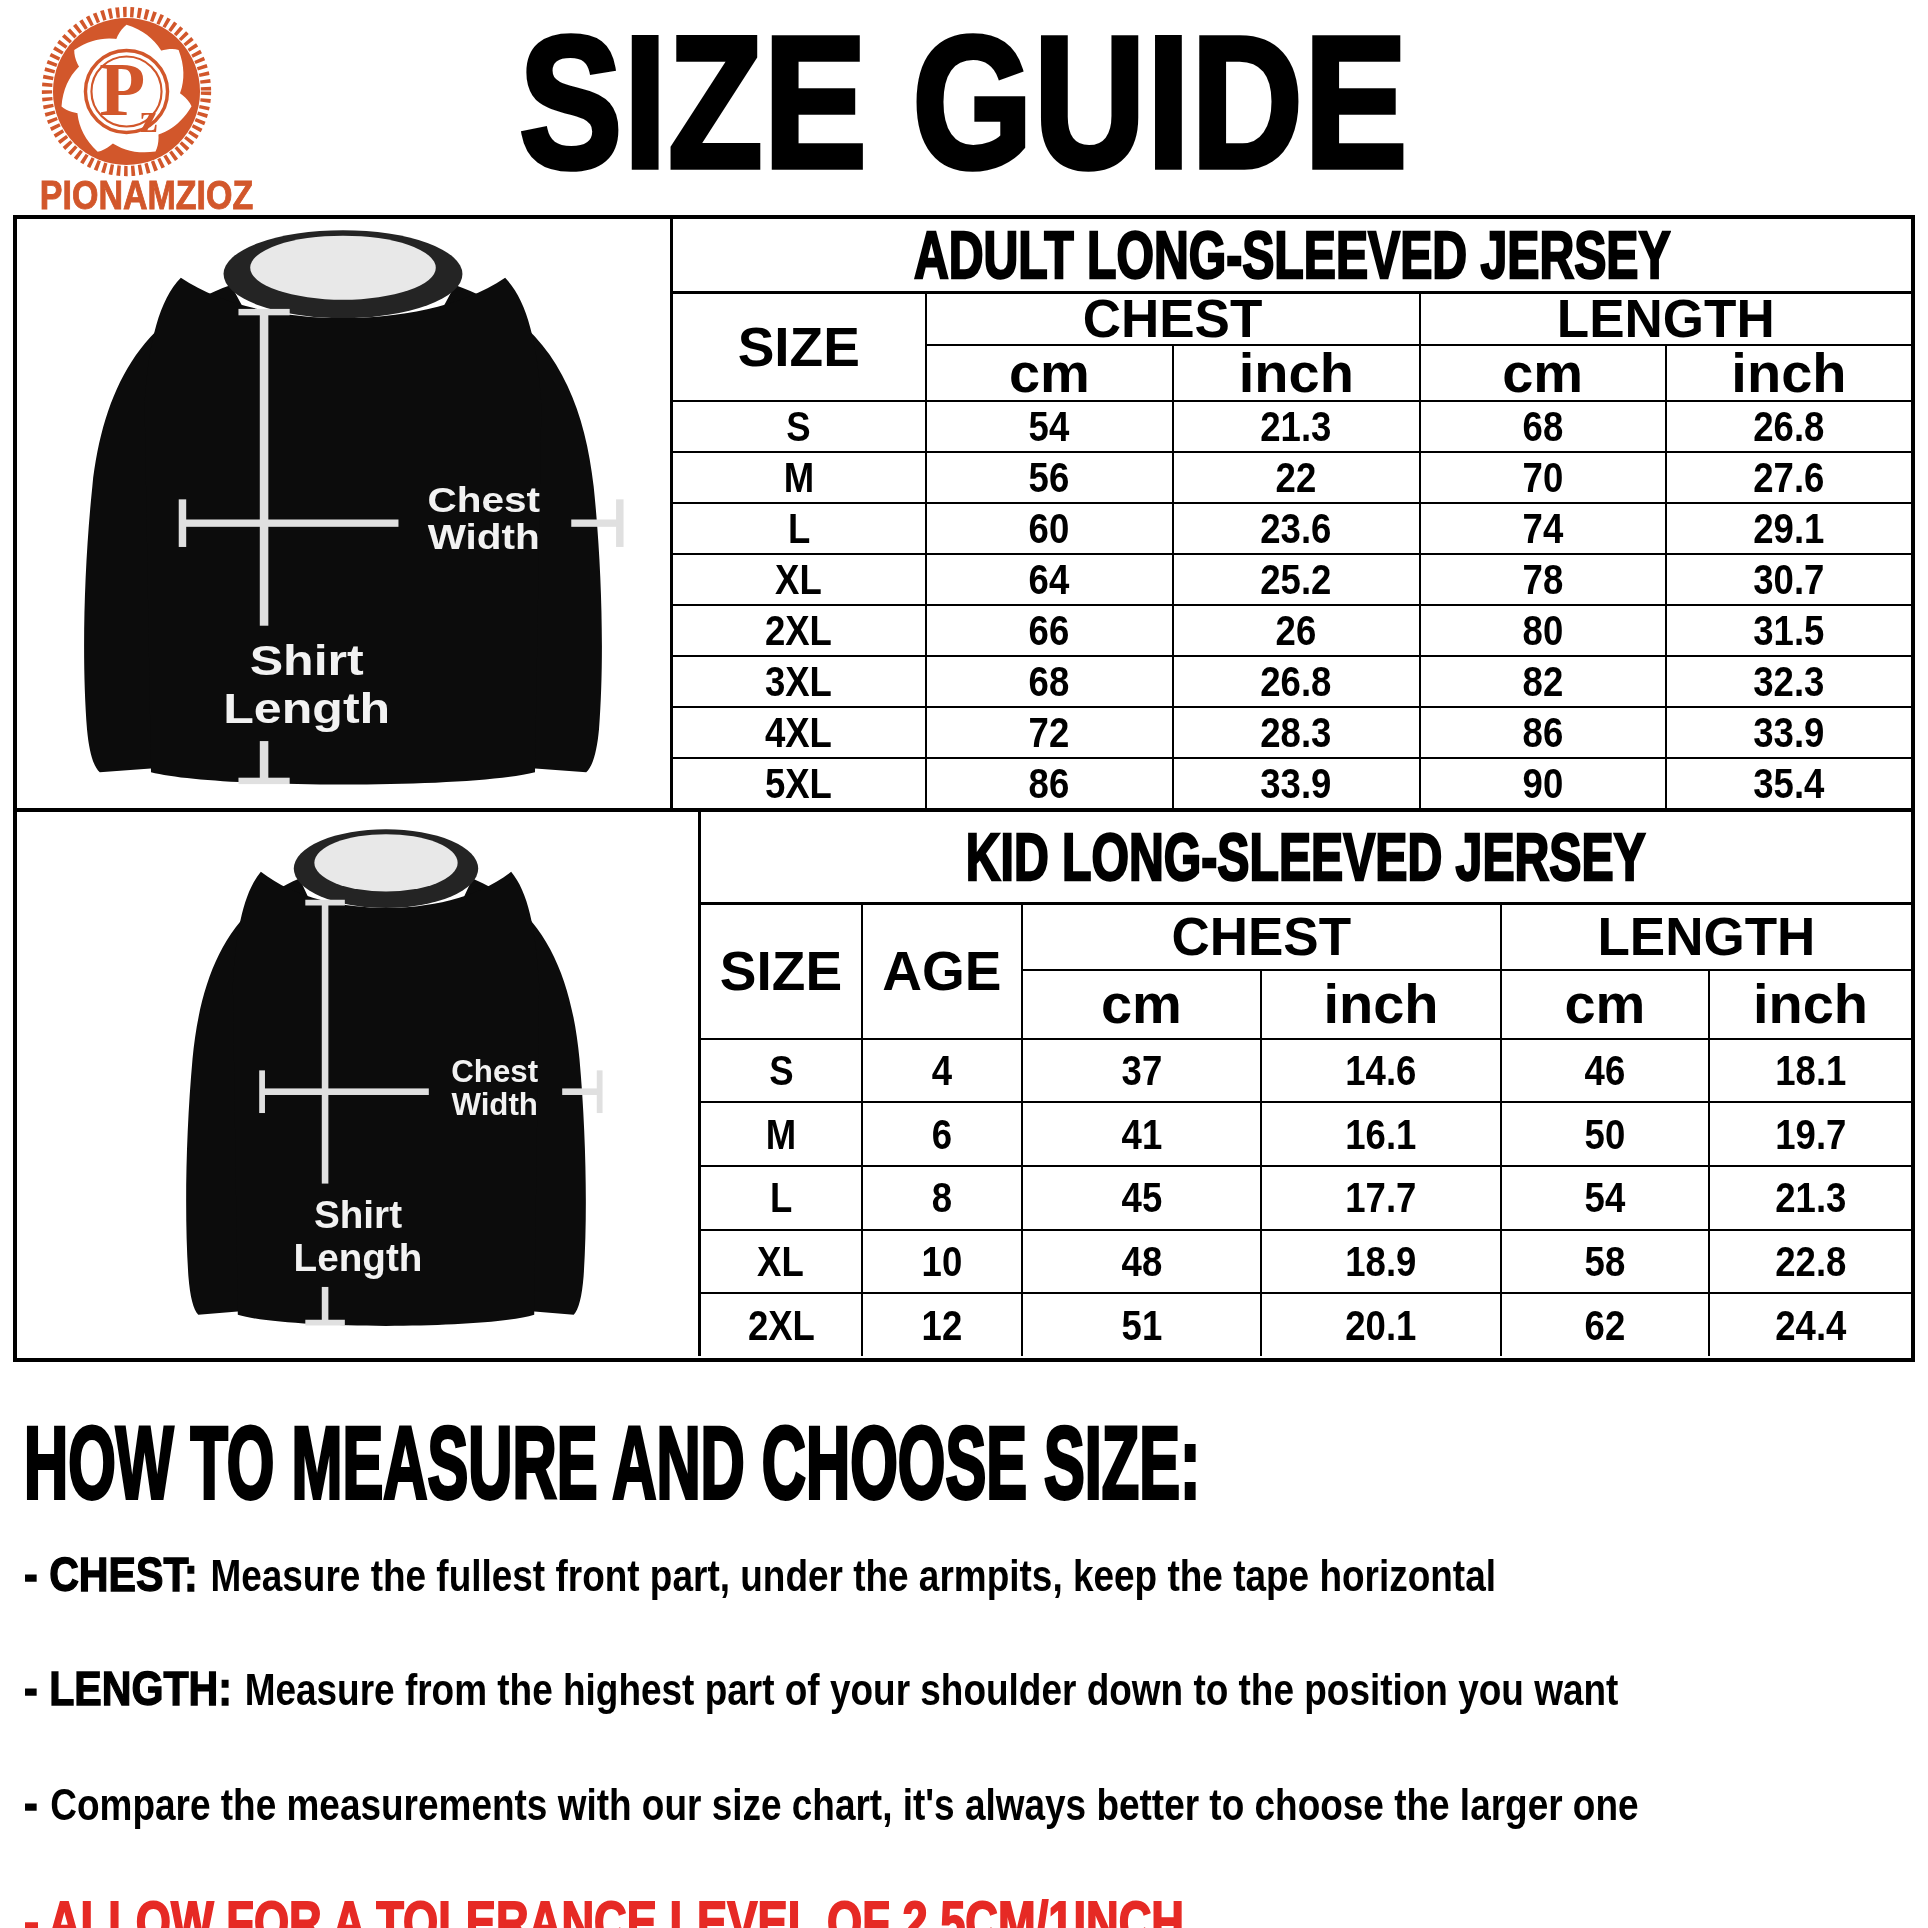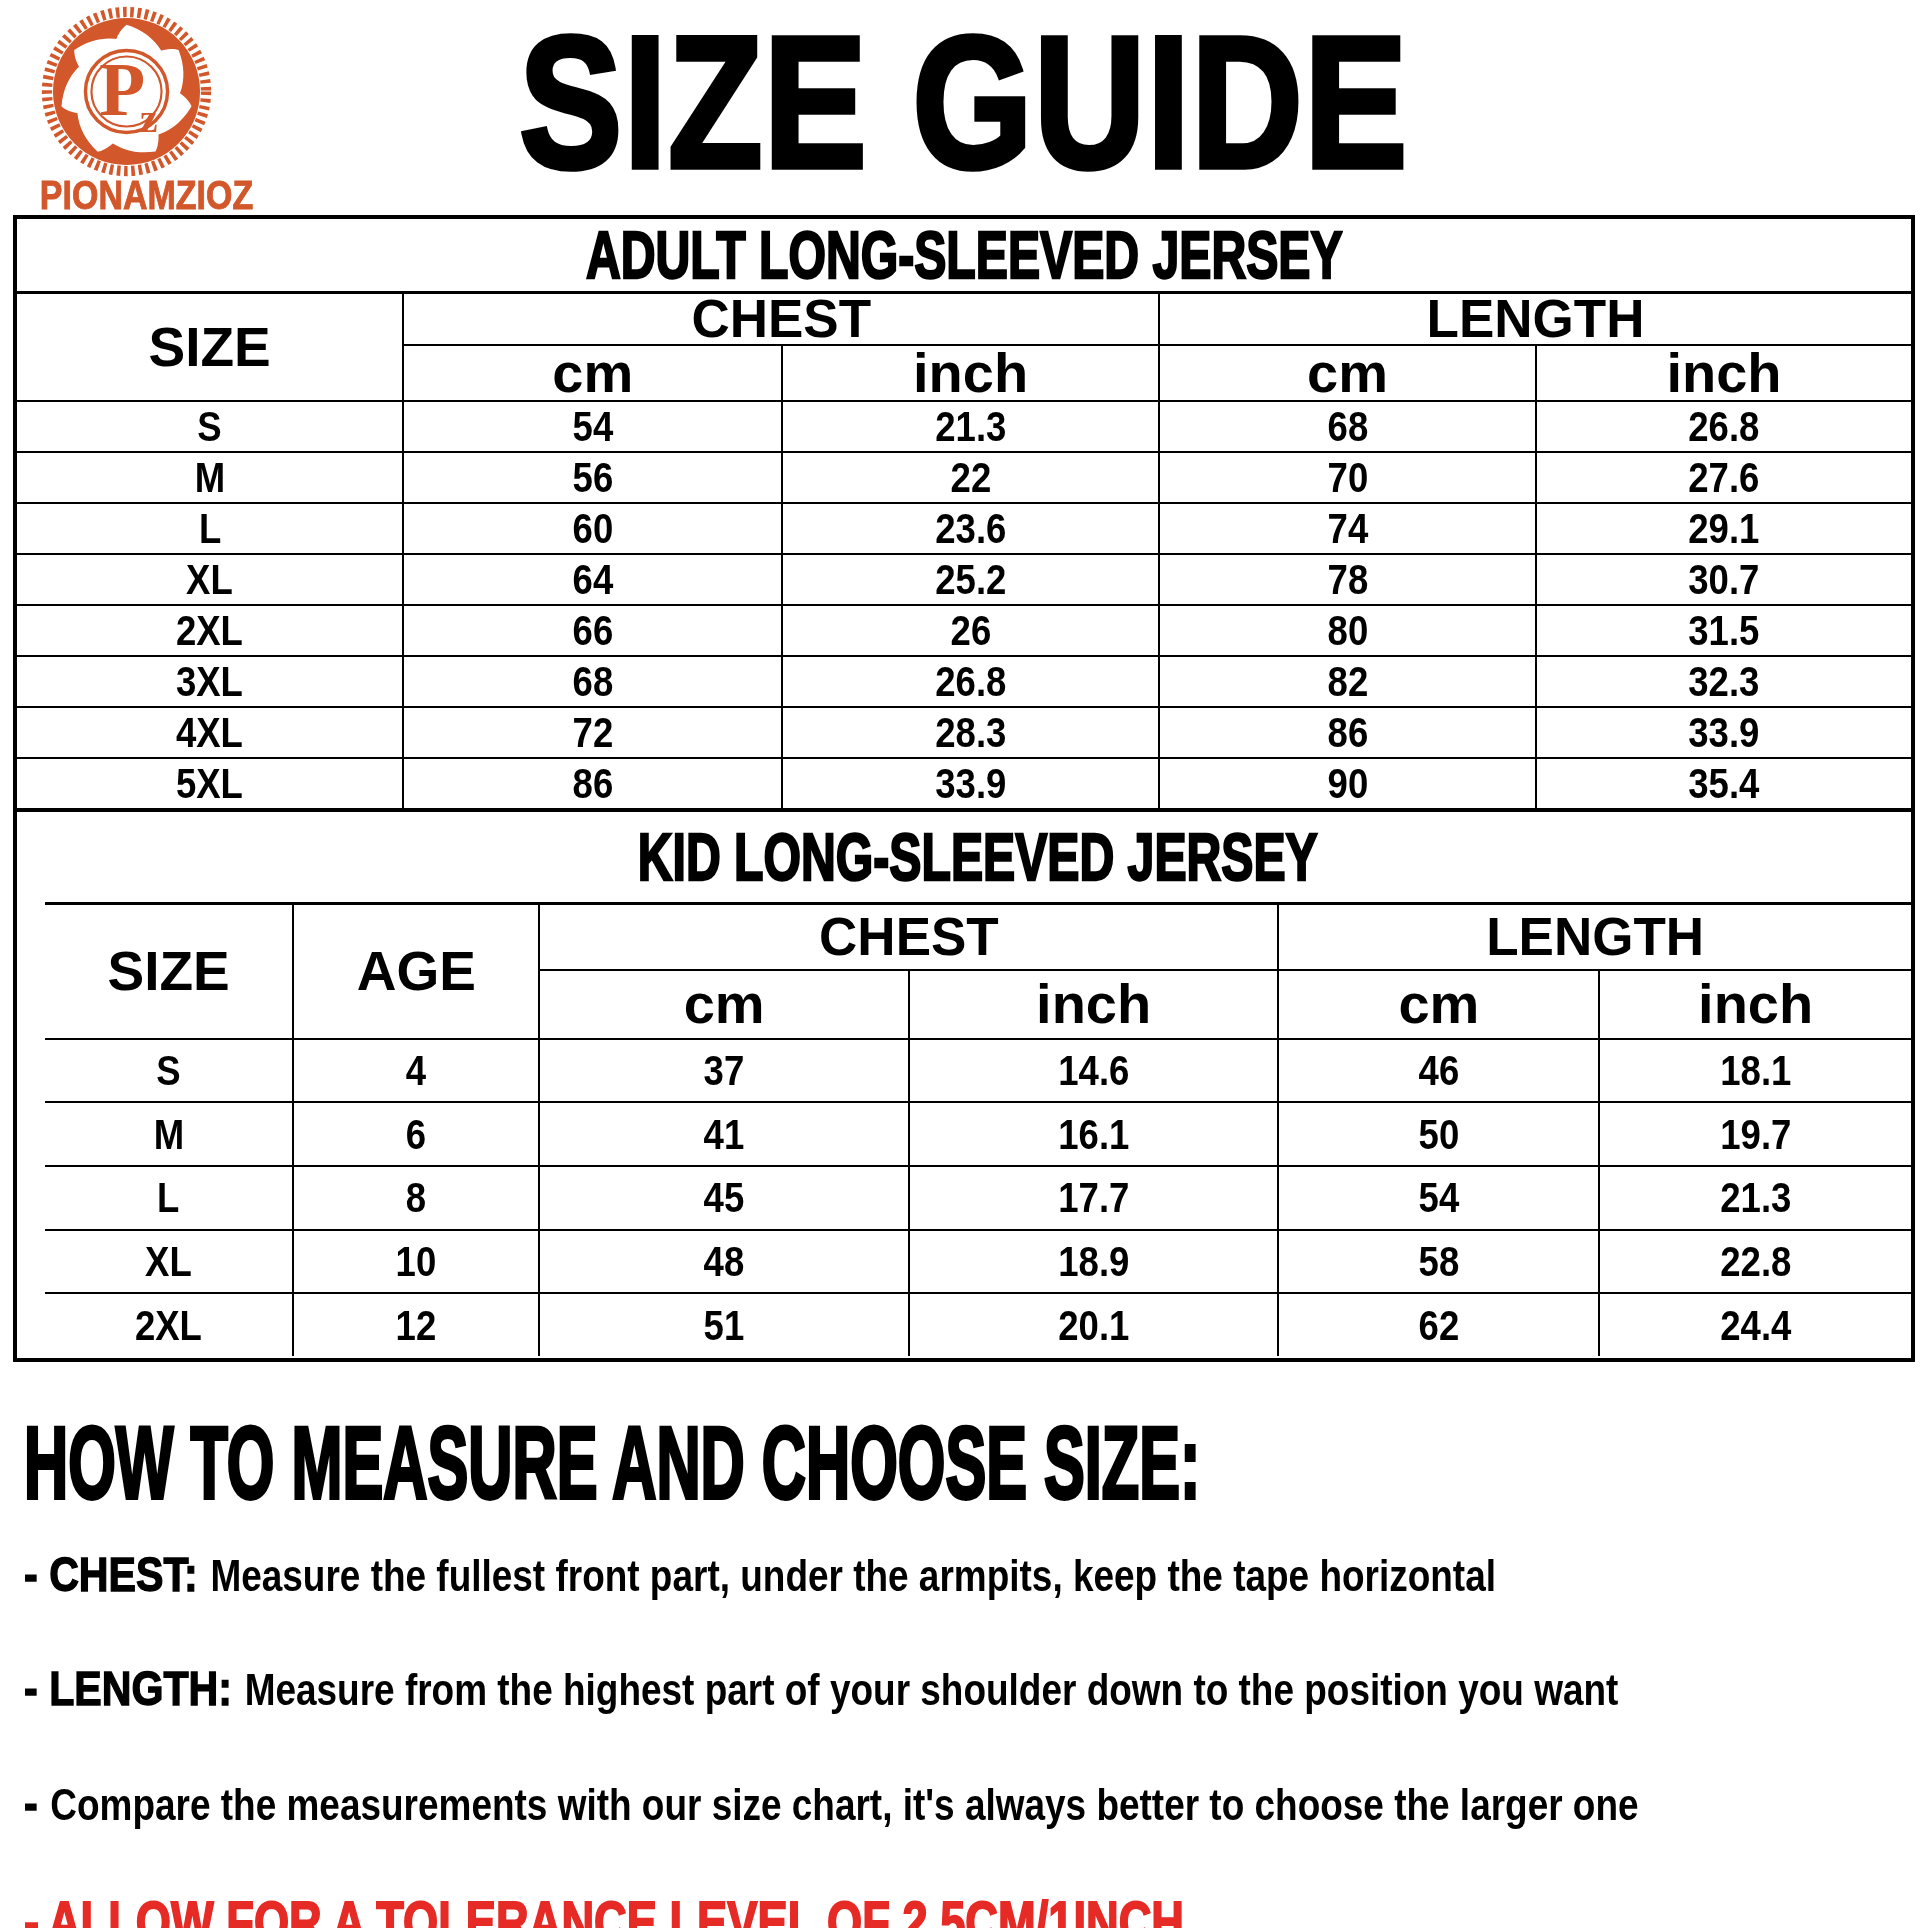--- a/index.html
+++ b/index.html
@@ -12,21 +12,21 @@
   .brand-name{display:inline-block;font-size:40px;font-weight:bold;color:#D2572B;
     transform:scaleX(0.85);transform-origin:50% 50%;letter-spacing:0px;margin-top:-3.8px;
     -webkit-text-stroke:0.9px #D2572B;white-space:nowrap;}
   .page-title{position:absolute;left:0;top:7.5px;width:100%;text-align:center;margin:0;
     font-size:188px;line-height:1.0;font-weight:bold;letter-spacing:1.9px;
     transform:scaleX(0.82);transform-origin:50% 50%;-webkit-text-stroke:5.6px #000;}
 
   
   .main-box{position:absolute;left:13px;top:215px;width:1902px;height:1147px;
     border:4.7px solid #000;box-sizing:border-box;background:#fff;}
-  .section{display:flex;box-sizing:border-box;flex-direction:column;}
+  .section{display:flex;box-sizing:border-box;}
   .section.adult{height:593px;border-bottom:4.7px solid #000;}
   .section.kid{height:544px;padding-left:28px;}
   .shirt-cell{width:656px;box-sizing:border-box;border-right:3.8px solid #000;position:relative;overflow:hidden;background:#fff;}
   .table-wrap{flex:1;overflow:hidden;}
 
   table.sizes{width:100%;height:100%;border-collapse:collapse;border:hidden;table-layout:fixed;}
   table.sizes th,table.sizes td{border:2.8px solid #000;text-align:center;vertical-align:middle;padding:0;}
   tr.ttl th{height:72px;border-bottom-width:3.8px;}
   tr.ttl .ttlx{display:inline-block;font-size:66px;font-weight:bold;line-height:1;
     transform:scaleX(0.73);transform-origin:50% 50%;-webkit-text-stroke:2.4px #000;white-space:nowrap;}

